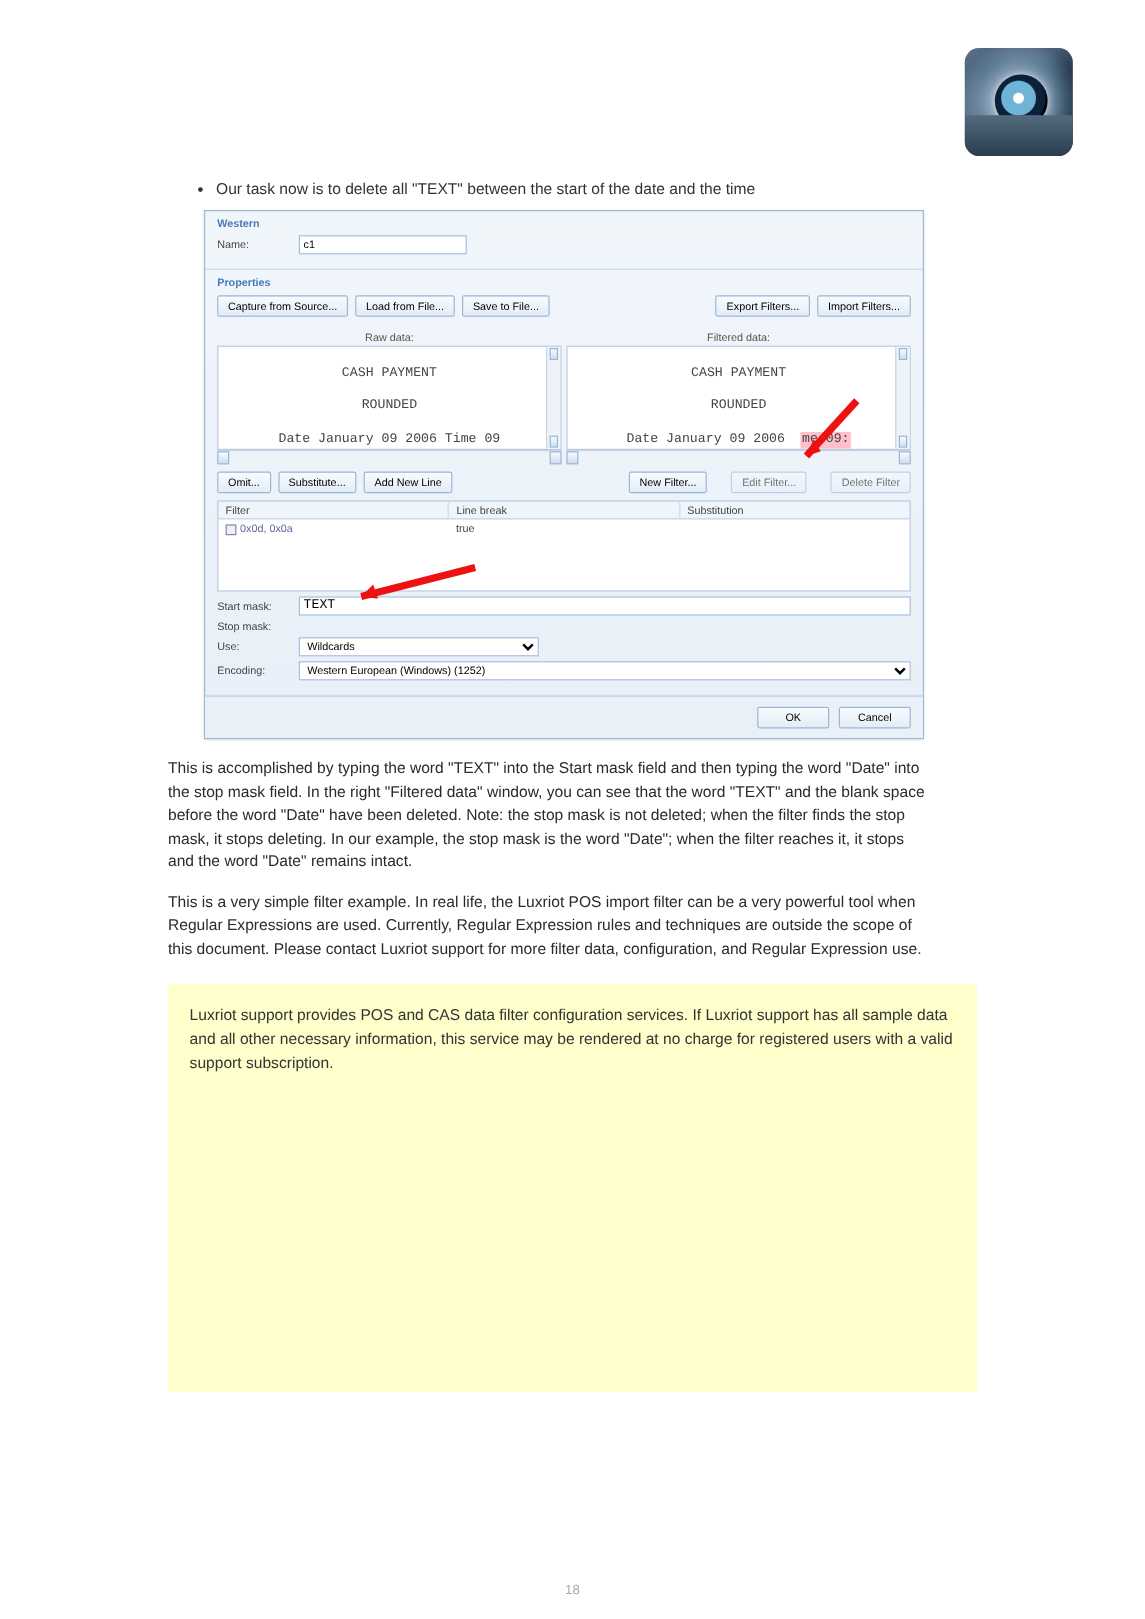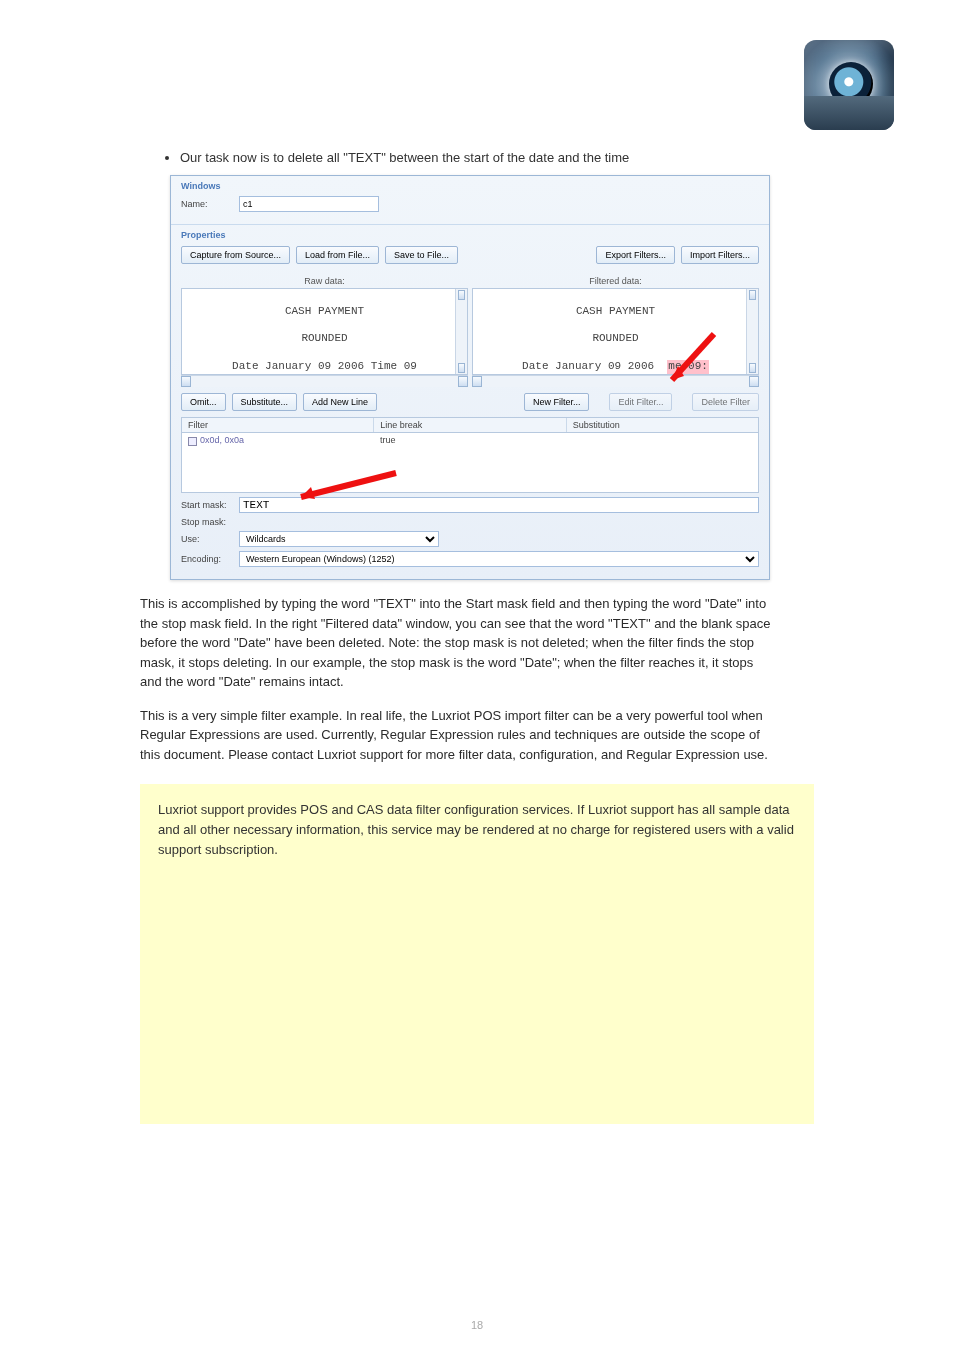--- a/index.html
+++ b/index.html
@@ -55,21 +55,21 @@
     font-size: 9px;
     color: #444;
     box-shadow: 0 1px 3px rgba(0,0,0,.15);
   }
   .dlg-section {
     padding: 5px 10px 8px;
     border-bottom: 1px solid #c9dbee;
   }
   .dlg-section:last-of-type { border-bottom: 0; }
   .sec-title { color: #4a79b9; font-weight: bold; font-size: 9px; margin-bottom: 5px; }
-  .row { display:flex; align-items:center; gap:6px; margin:4px 0; }
+  .row { display:flex; align-items:center; gap:16px; margin:4px 0; }
   .lbl { min-width: 52px; }
   .txtin {
     flex: 1; height: 16px; border: 1px solid #a5bede;
     background: #fff; font: inherit; padding: 1px 3px;
   }
   .btn {
     border: 1px solid #9db6d5; background: linear-gradient(#f9fbfe,#e2edf7);
     height: 18px; padding: 1px 8px; font: inherit; border-radius: 2px;
     cursor: pointer; white-space: nowrap;
   }
@@ -150,21 +150,21 @@
     <div class="muzzle"></div>
   </div>
 
   <ul class="bullet-lead">
     <li>Our task now is to delete all "TEXT" between the start of the date and the time</li>
   </ul>
 
   <div class="dialog">
 
     <div class="dlg-section">
-      <div class="sec-title">Windows</div>
+      <div class="sec-title">Western</div>
       <div class="row">
         <span class="lbl">Name:</span>
         <input class="txtin" style="max-width: 140px;" value="c1">
       </div>
     </div>
 
     <div class="dlg-section">
       <div class="sec-title">Properties</div>
 
       <div class="btn-row split">
@@ -268,20 +268,24 @@
           </select>
         </div>
 
         <svg class="red-arrow a2" viewBox="0 0 120 40">
           <path d="M115 6 L20 30" stroke="#e11" stroke-width="6" fill="none"></path>
           <path d="M20 30 L34 32 L30 20 Z" fill="#e11"></path>
         </svg>
       </div>
     </div>
 
+    <div class="footer-btns">
+      <button class="btn" style="min-width:60px">OK</button>
+      <button class="btn" style="min-width:60px">Cancel</button>
+    </div>
   </div>
 
   <p class="para">This is accomplished by typing the word "TEXT" into the Start mask field and then typing the word "Date" into the stop mask field. In the right "Filtered data" window, you can see that the word "TEXT" and the blank space before the word "Date" have been deleted. Note: the stop mask is not deleted; when the filter finds the stop mask, it stops deleting. In our example, the stop mask is the word "Date"; when the filter reaches it, it stops and the word "Date" remains intact.</p>
   <p class="para">This is a very simple filter example. In real life, the Luxriot POS import filter can be a very powerful tool when Regular Expressions are used. Currently, Regular Expression rules and techniques are outside the scope of this document. Please contact Luxriot support for more filter data, configuration, and Regular Expression use.</p>
 
   <div class="callout">Luxriot support provides POS and CAS data filter configuration services. If Luxriot support has all sample data and all other necessary information, this service may be rendered at no charge for registered users with a valid support subscription.</div>
 
   <div class="page-num">18</div>
 </div>
 

